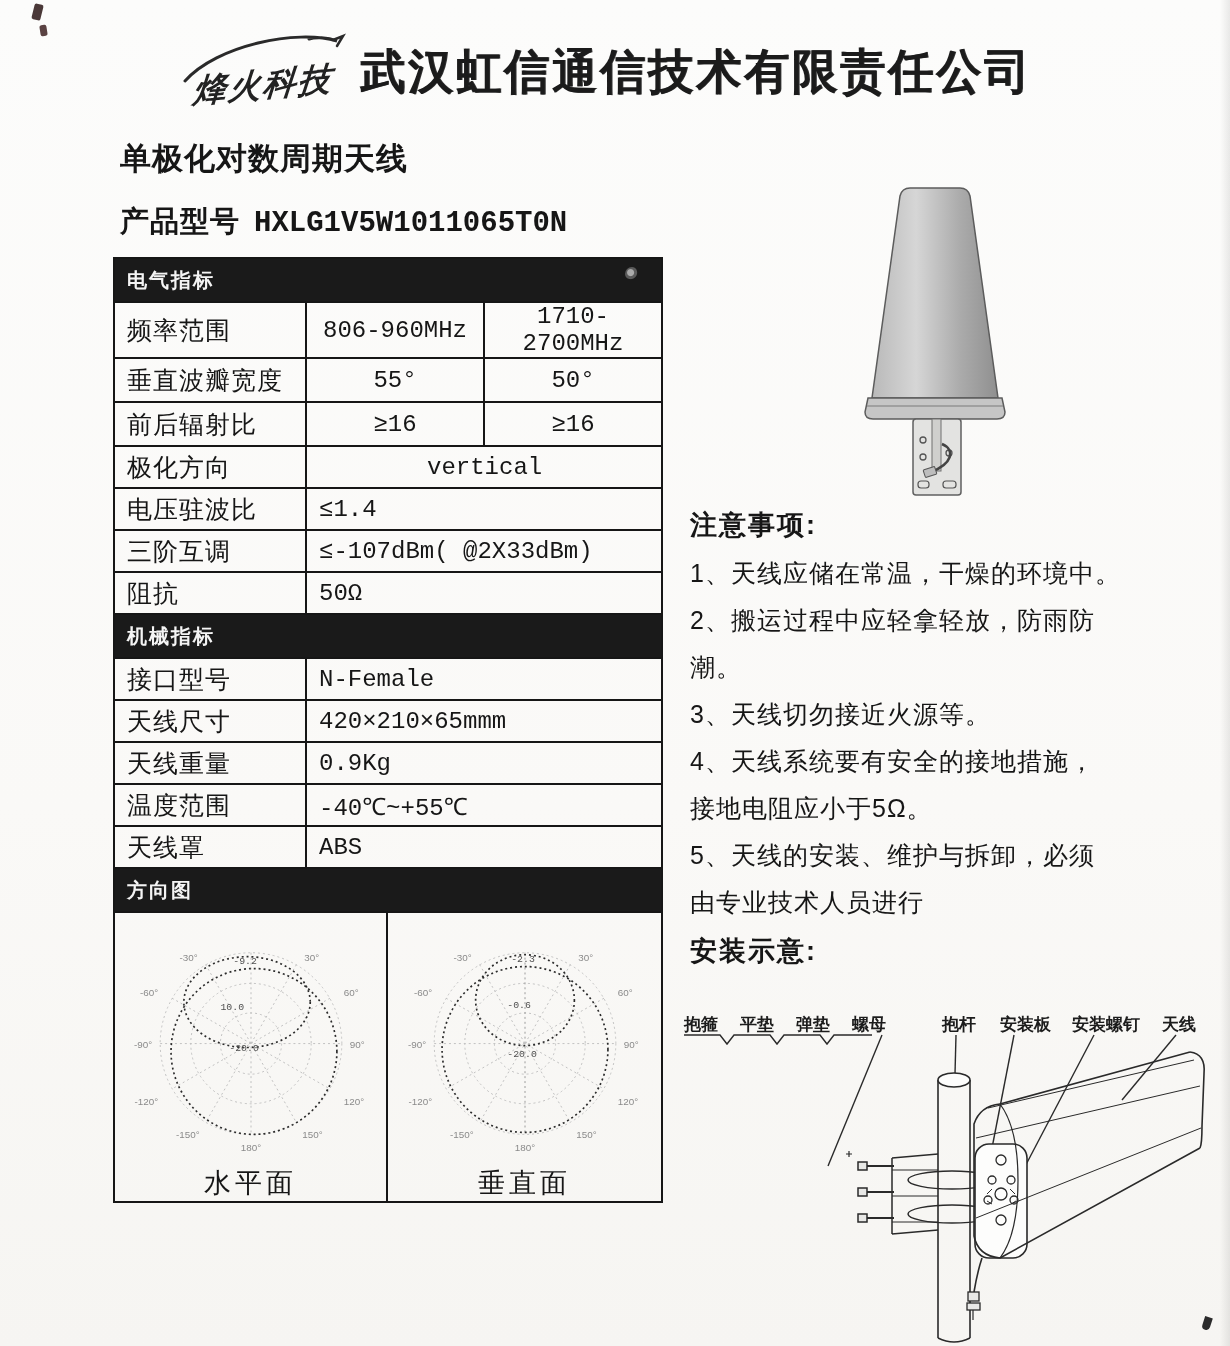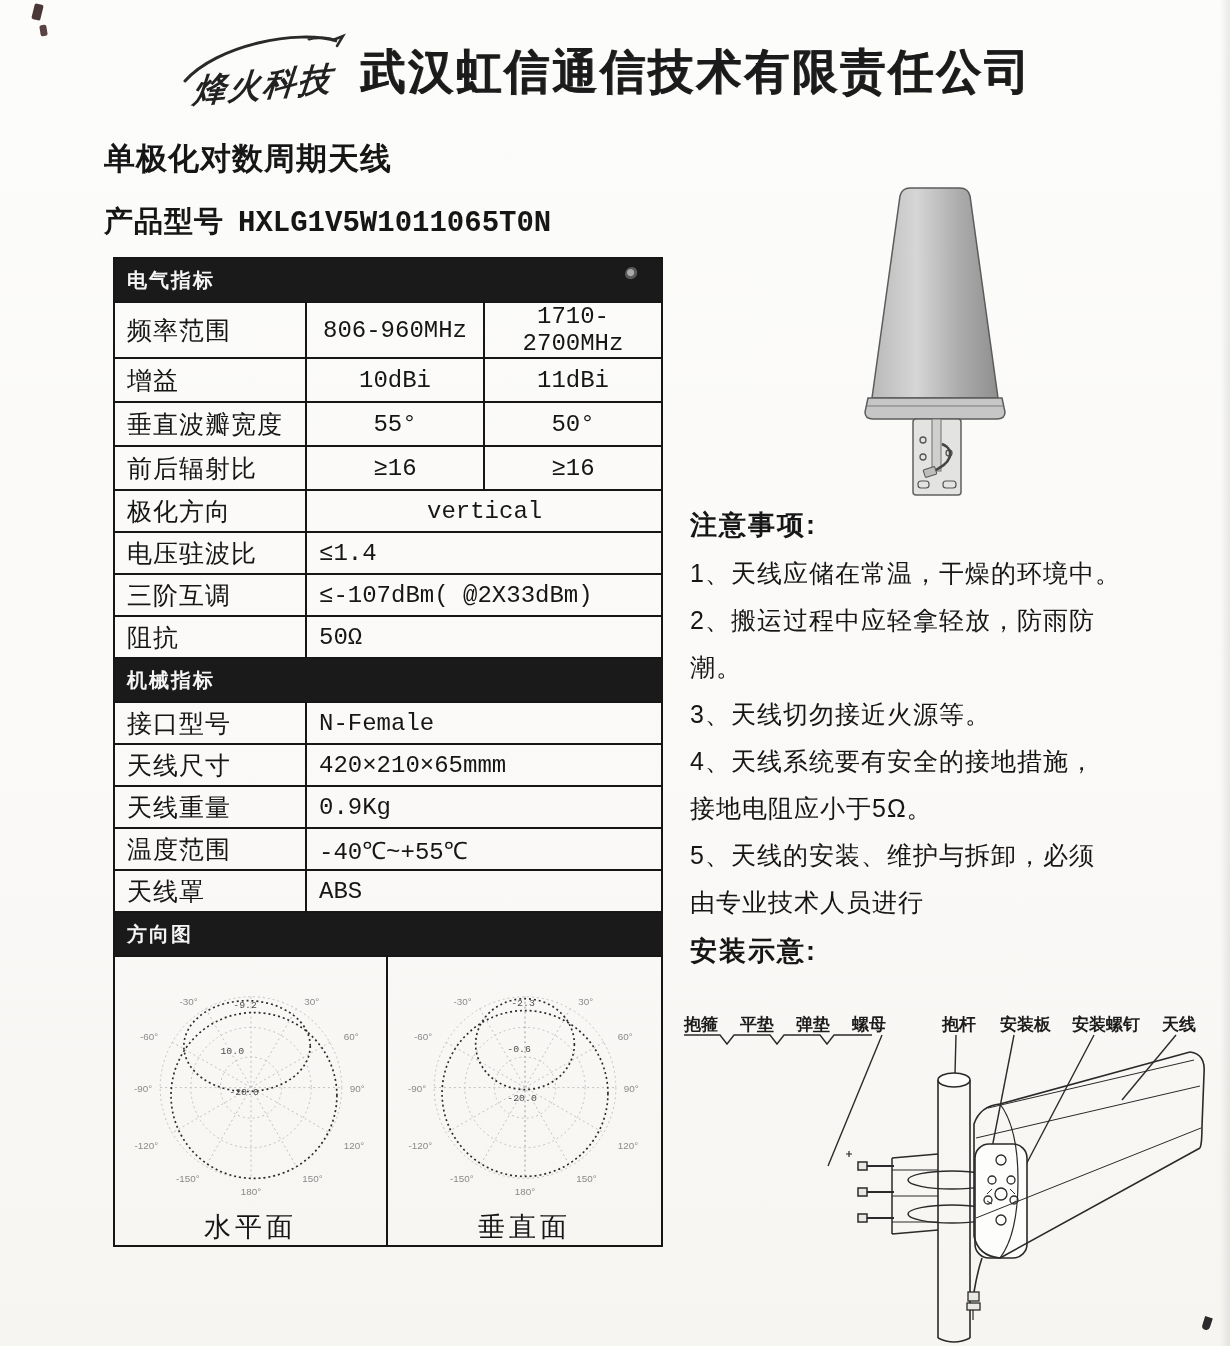--- a/index.html
+++ b/index.html
@@ -23,21 +23,21 @@
     font-style:italic; font-weight:bold; font-size:33px; letter-spacing:2px; color:#222;
     transform:rotate(-5deg) skewX(-10deg);
   }
   .logo svg{position:absolute; left:0; top:0;}
   .company{
     font-size:45px; font-weight:900; letter-spacing:3px; color:#1b1b1b;
     transform:scaleY(1.06); white-space:nowrap; text-shadow:1px 0 0 #333;
   }
 
   
-  .title-block{position:absolute; left:104px; top:138px; width:560px;}
+  .title-block{position:absolute; left:120px; top:138px; width:560px;}
   .doc-title{font-size:31px; font-weight:bold; letter-spacing:1px;}
   .model-line{margin-top:22px; font-size:29px; font-weight:bold; letter-spacing:1px; display:flex; gap:14px; align-items:baseline;}
   .model-code{font-family:"Liberation Mono","DejaVu Sans Mono",monospace; font-weight:bold; font-size:29px; letter-spacing:0;}
 
   
   .spec-table{position:absolute; left:113px; top:257px; border-collapse:collapse; table-layout:fixed;}
   .spec-table td{border:2px solid #161616; padding:0 12px; vertical-align:middle;}
   .spec-table tr.sec td{
     background:#1a1a1a; color:#f4f4f4; font-weight:bold; font-size:20px; letter-spacing:2px;
     height:42px; border-color:#161616; position:relative;
@@ -105,25 +105,20 @@
 
     <tbody>
         <tr class="sec">
           <td colspan="3"><span>电气指标</span><span class="sec-mark"></span></td>
         </tr>
 
     <tr class="dual">
           <td class="lbl">频率范围</td>
           <td class="val">806-960MHz</td>
           <td class="val">1710-2700MHz</td>
-        </tr>
-    <tr class="dual">
-          <td class="lbl">增益</td>
-          <td class="val">10dBi</td>
-          <td class="val">11dBi</td>
         </tr>
     <tr class="dual">
           <td class="lbl">垂直波瓣宽度</td>
           <td class="val">55°</td>
           <td class="val">50°</td>
         </tr>
     <tr class="dual">
           <td class="lbl">前后辐射比</td>
           <td class="val">≥16</td>
           <td class="val">≥16</td>

